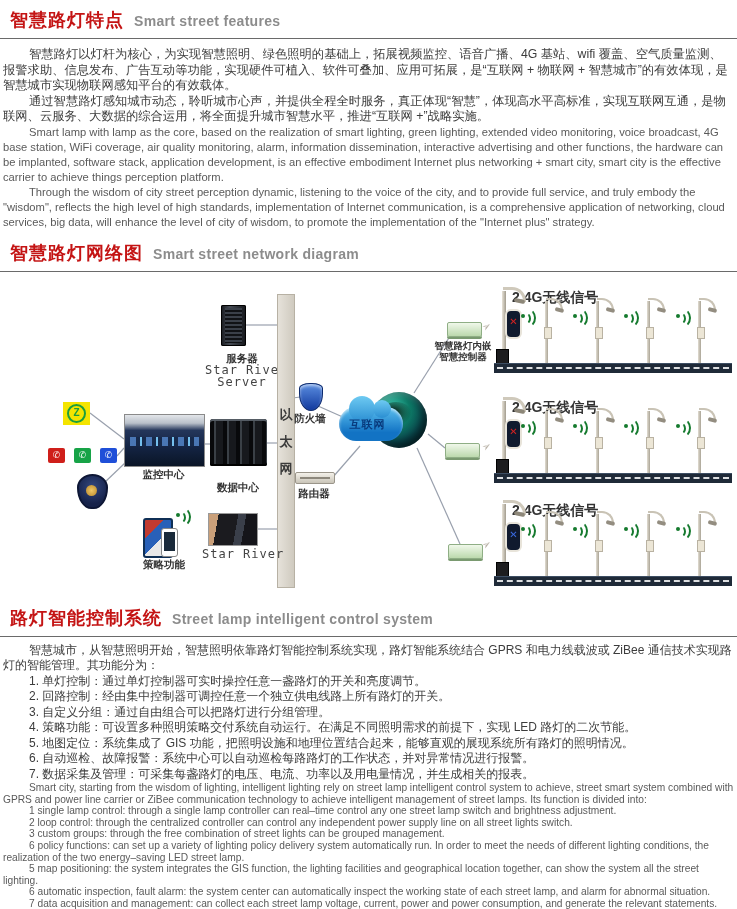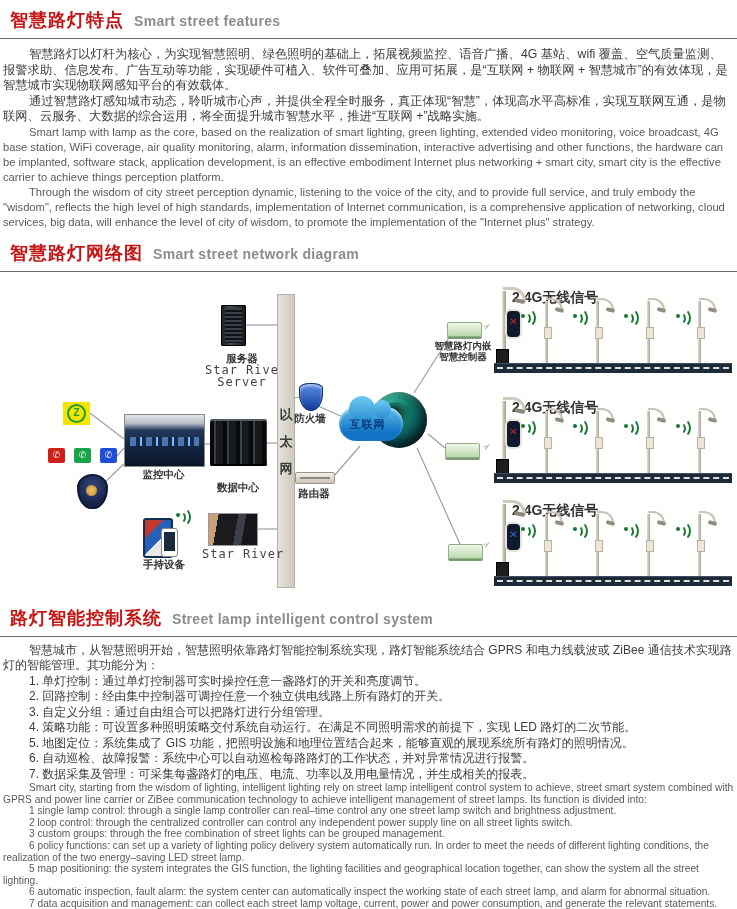--- a/index.html
+++ b/index.html
@@ -196,21 +196,21 @@
   <div class="abs router"></div>
   <div class="dlabel" style="left:292px;top:211px;width:44px;">路由器</div>
 
   <div class="abs starimg"></div>
   <div class="dlabel mono" style="left:202px;top:271px;width:60px;">Star River</div>
   <div class="abs tablet"></div>
   <div class="abs phone"></div>
   <span class="wifi" style="left:176px;top:230px;">
       <i></i>
     </span>
-  <div class="dlabel" style="left:138px;top:282px;width:52px;">手持设备</div>
+  <div class="dlabel" style="left:138px;top:282px;width:52px;">策略功能</div>
 
   <div class="abs gbox" style="left:447px;top:46px;"></div>
   <div class="abs gbox" style="left:445px;top:167px;"></div>
   <div class="abs gbox" style="left:448px;top:268px;"></div>
   <div class="dlabel ctrl-label">
     <div>智慧路灯内嵌</div>
     <div>智慧控制器</div>
   </div>
   <span class="ptr" style="left:482px;top:44px;">➢</span>
   <span class="ptr" style="left:482px;top:164px;">➢</span>

